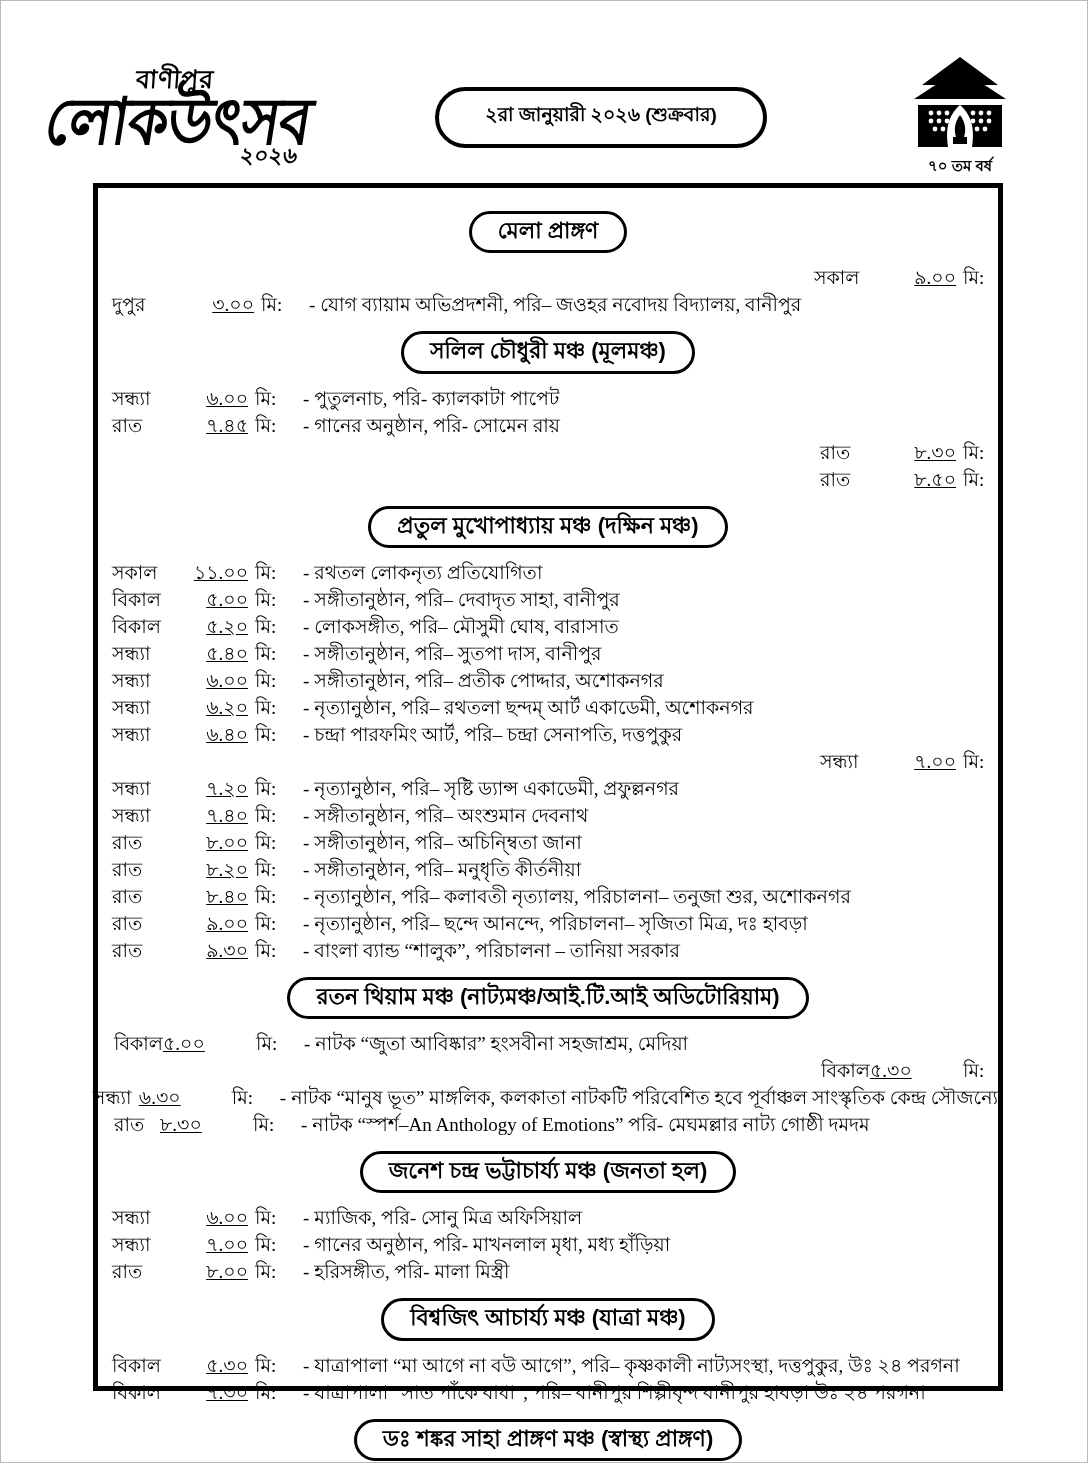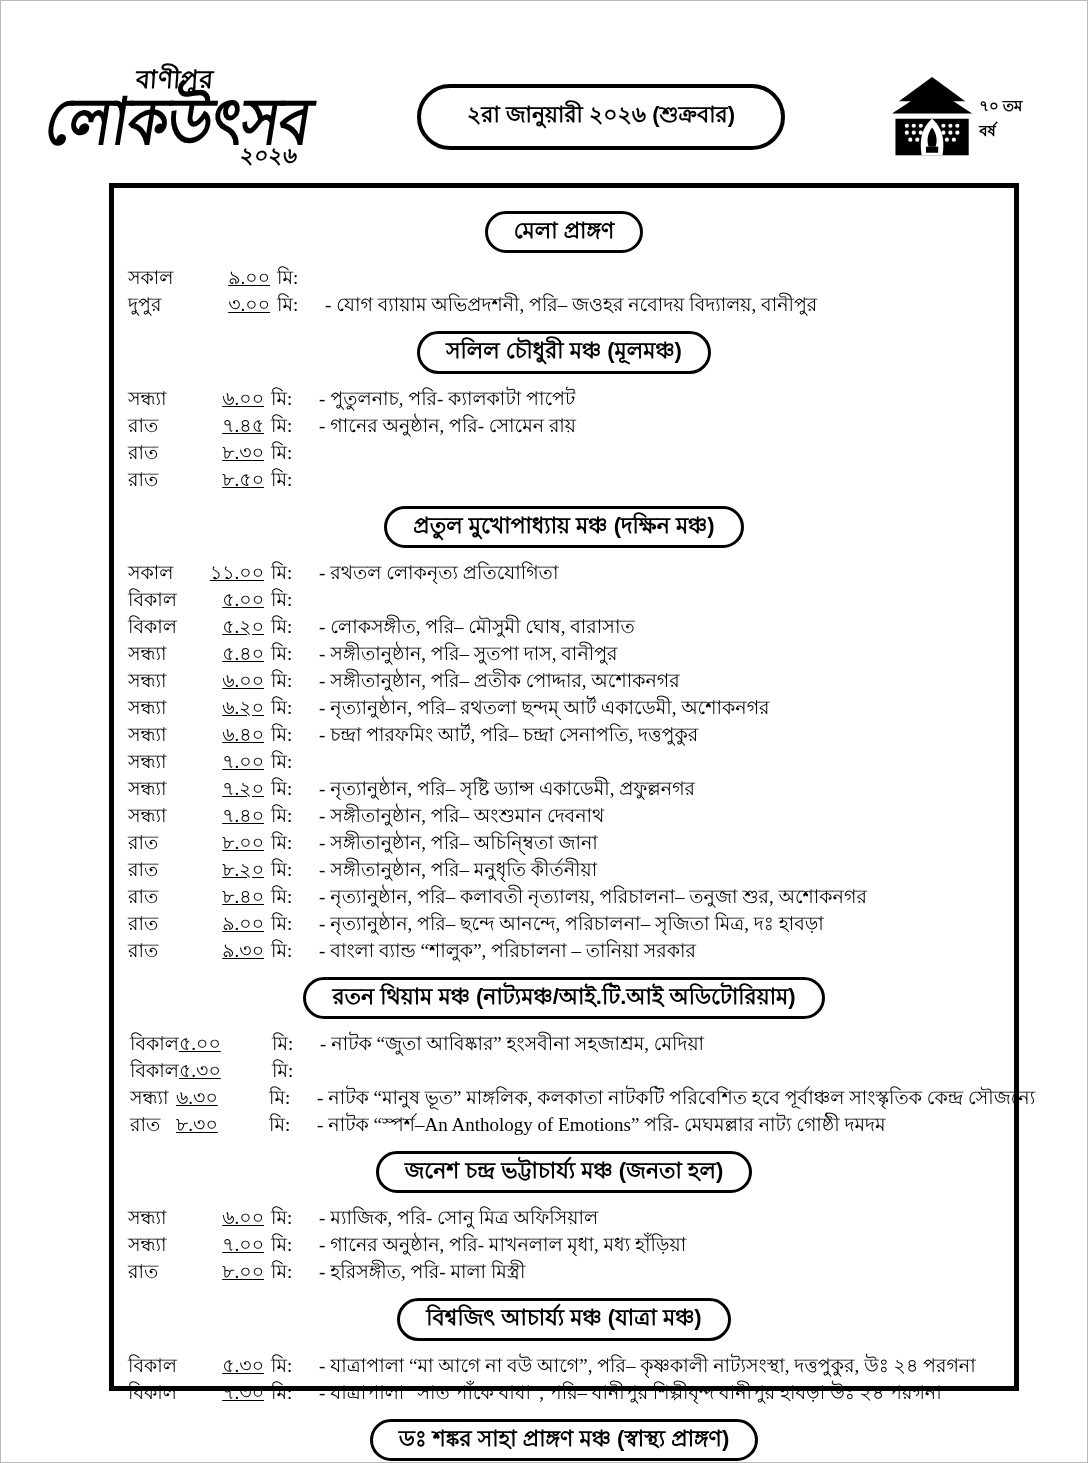--- a/index.html
+++ b/index.html
@@ -67,45 +67,45 @@
     margin-top: -4px;
     transform: skewX(-8deg);
   }
 
   .date-pill {
     flex: 0 0 auto;
     border: 4px solid #000;
     border-radius: 34px;
     padding: 9px 46px 12px 46px;
     font-family: "Liberation Sans", "DejaVu Sans", sans-serif;
-    font-size: 22px;
+    font-size: 19px;
     font-weight: bold;
     white-space: nowrap;
     margin-left: 14px;
   }
 
   .emblem {
     width: 150px;
     flex: 0 0 150px;
     display: flex;
-    flex-direction: row;
+    flex-direction: column;
     align-items: center;
   }
   .emblem svg { display: block; }
   .emblem-caption {
     font-family: "Liberation Sans", "DejaVu Sans", sans-serif;
     font-size: 15px;
     font-weight: bold;
     margin-top: 3px;
   }
 
   
   .schedule-box {
     position: absolute;
-    left: 108px;
+    left: 92px;
     top: 182px;
     width: 910px;
     height: 1208px;
     box-sizing: border-box;
     border: 5px solid #000;
     background: #fff;
     padding: 14px 0 10px 0;
   }
 
   .section { margin: 0; }
@@ -127,20 +127,21 @@
   }
 
   .rows { padding: 0 0 4px 0; }
 
   .row {
     display: flex;
     align-items: baseline;
     font-size: 19px;
     line-height: 1.0;
     padding: 4px 0 4px 0;
+    justify-content: flex-end;
   }
   .period {
     flex: 0 0 78px;
     padding-left: 14px;
     box-sizing: border-box;
     white-space: nowrap;
   }
   .time {
     flex: 0 0 72px;
     text-align: right;
@@ -271,20 +272,21 @@
           <div class="row">
             <span class="period">সকাল</span>
             <span class="time">১১.০০</span>
             <span class="unit">মি:</span>
             <span class="desc"><span class="dash">-</span><span>রথতল লোকনৃত্য প্রতিযোগিতা</span></span>
           </div>
           <div class="row">
             <span class="period">বিকাল</span>
             <span class="time">৫.০০</span>
             <span class="unit">মি:</span>
+            <span class="desc"><span class="dash">-</span><span>সঙ্গীতানুষ্ঠান, পরি– দেবাদৃত সাহা, বানীপুর</span></span>
           </div>
           <div class="row">
             <span class="period">বিকাল</span>
             <span class="time">৫.২০</span>
             <span class="unit">মি:</span>
             <span class="desc"><span class="dash">-</span><span>লোকসঙ্গীত, পরি– মৌসুমী ঘোষ, বারাসাত</span></span>
           </div>
           <div class="row">
             <span class="period">সন্ধ্যা</span>
             <span class="time">৫.৪০</span>

